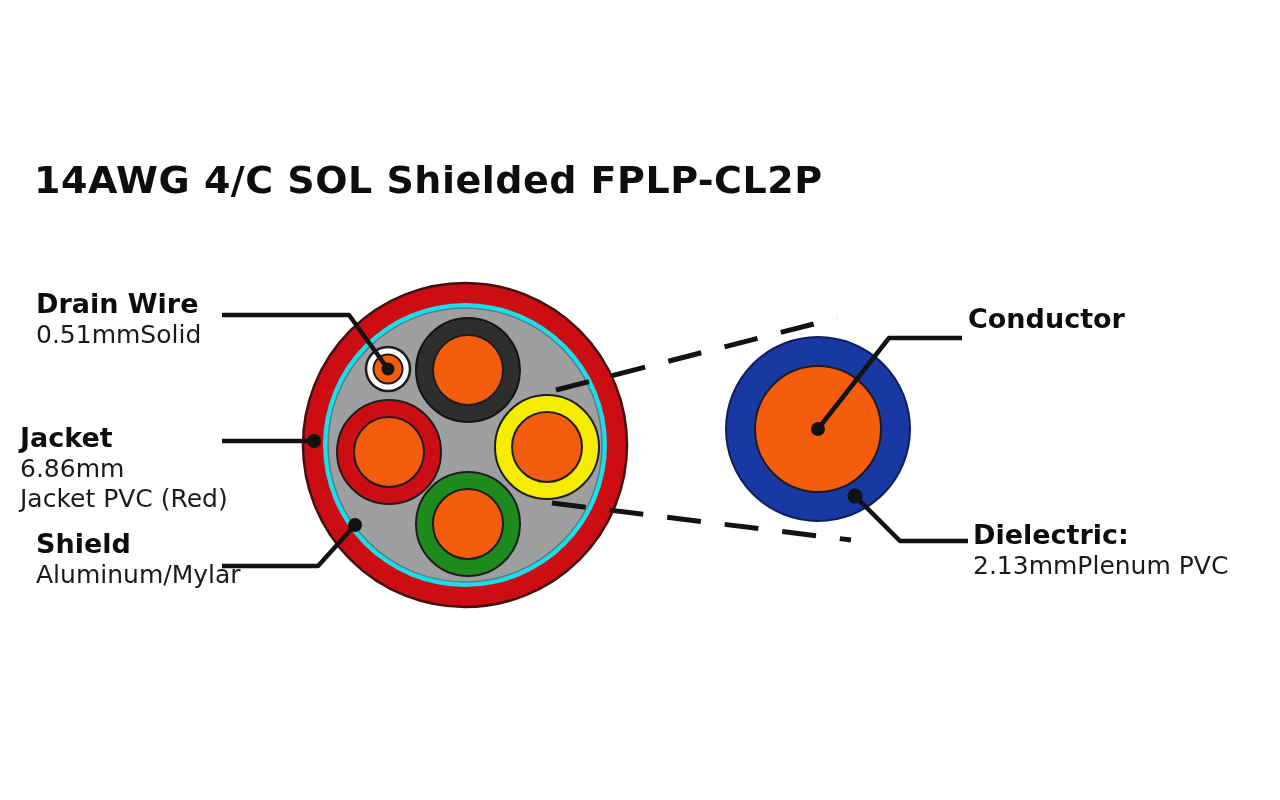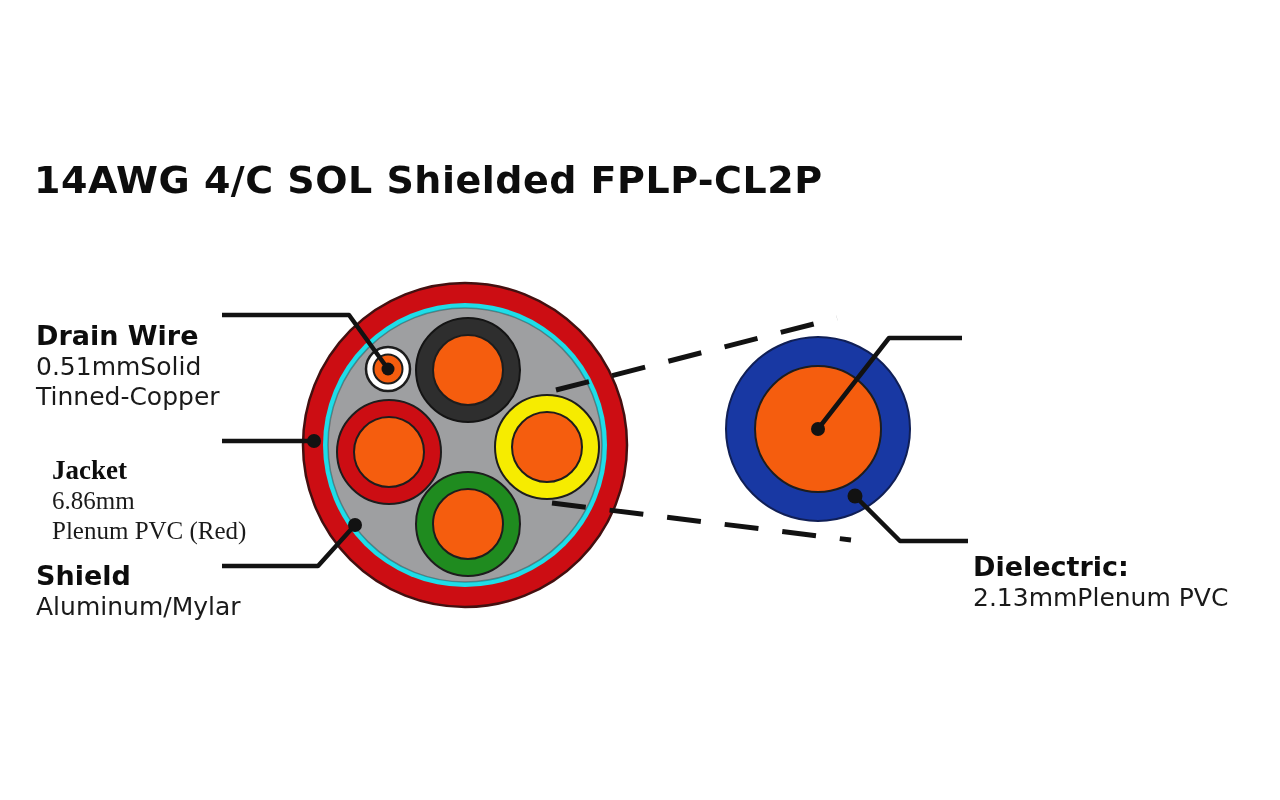--- a/index.html
+++ b/index.html
@@ -32,30 +32,29 @@
   .label {
     position: absolute;
     color: #151515;
     white-space: nowrap;
   }
   .label-title {
     font-size: 27px;
     font-weight: 700;
     line-height: 32px;
     color: #0d0d0d;
-    margin-top: 32px;
   }
   .label-line {
     font-size: 25px;
     font-weight: 400;
     line-height: 30px;
     color: #1a1a1a;
   }
   .pos-drain      { left: 36px;  top: 288px; }
-  .pos-jacket     { left: 52px;  top: 422px; font-family: Liberation Serif, serif; }
+  .pos-jacket     { left: 20px;  top: 422px; }
   .pos-shield     { left: 36px;  top: 528px; }
   .pos-conductor  { left: 968px; top: 303px; }
   .pos-dielectric { left: 973px; top: 519px; }
 </style>
 </head>
 <body>
 
 <div class="stage">
 
   <svg class="diagram-svg" viewBox="0 0 1280 800" xmlns="http://www.w3.org/2000/svg">
@@ -106,35 +105,35 @@
       <circle cx="818" cy="429" r="7"></circle>
       <circle cx="855" cy="496" r="7.5"></circle>
     </g>
   </svg>
 
   <div class="page-title">14AWG 4/C SOL Shielded FPLP-CL2P</div>
 
   <div class="label pos-drain">
     <div class="label-title">Drain Wire</div>
     <div class="label-line">0.51mmSolid</div>
-    <div class="label-line">Tinned-Copper</div>
   </div>
 
   <div class="label pos-jacket">
     <div class="label-title">Jacket</div>
     <div class="label-line">6.86mm</div>
-    <div class="label-line">Plenum PVC (Red)</div>
+    <div class="label-line">Jacket PVC (Red)</div>
   </div>
 
   <div class="label pos-shield">
     <div class="label-title">Shield</div>
     <div class="label-line">Aluminum/Mylar</div>
   </div>
 
   <div class="label pos-conductor">
+    <div class="label-title">Conductor</div>
   </div>
 
   <div class="label pos-dielectric">
     <div class="label-title">Dielectric:</div>
     <div class="label-line">2.13mmPlenum PVC</div>
   </div>
 
 </div>
 
 </body></html>

